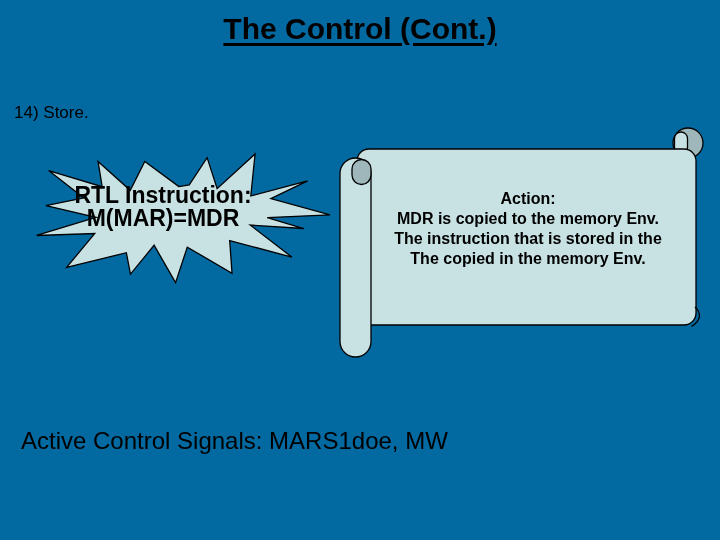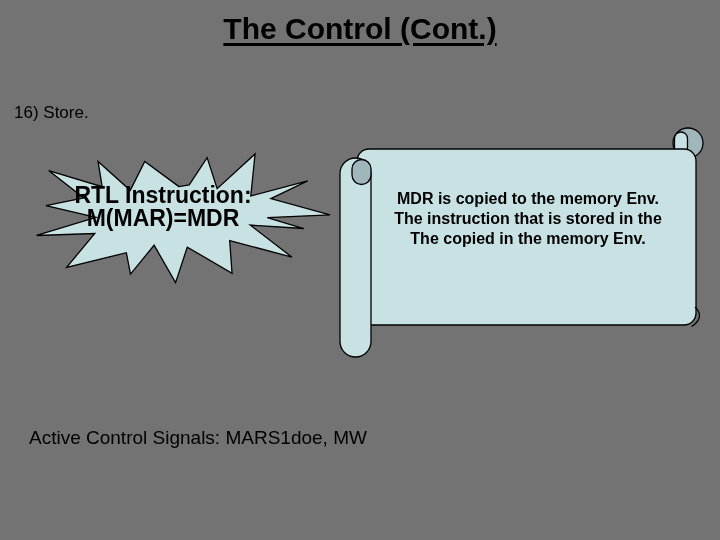--- a/index.html
+++ b/index.html
@@ -4,21 +4,21 @@
 <style>
   html, body { margin: 0; padding: 0; }
   body {
     font-family: "Liberation Sans", sans-serif;
     background: #ffffff;
   }
   .slide {
     position: relative;
     width: 720px;
     height: 540px;
-    background: #737373;
+    background: #0369a1;
     overflow: hidden;
   }
   .slide-title {
     position: absolute;
     top: 12px;
     left: 0;
     width: 720px;
     margin: 0;
     text-align: center;
     font-size: 30px;
@@ -57,35 +57,35 @@
     top: 189px;
     width: 322px;
     text-align: center;
     font-size: 16px;
     line-height: 20px;
     font-weight: bold;
     color: #000000;
   }
   .footer-text {
     position: absolute;
-    left: 29px;
+    left: 21px;
     top: 427px;
-    font-size: 19px;
+    font-size: 24px;
     color: #000000;
     white-space: nowrap;
   }
 </style>
 </head>
 <body>
 
 <div class="slide">
 
   <h1 class="slide-title">The Control (Cont.)</h1>
 
-  <div class="step-label">16) Store.</div>
+  <div class="step-label">14) Store.</div>
 
   <svg class="shapes-layer" width="720" height="540" viewBox="0 0 720 540">
 
     <polygon transform="translate(28,145) scale(0.0139815,0.0071759)" points="10800,5800 8352,2295 7312,6320 5011,2295 5305,5815 1477,3558 3990,7384 1285,8433 4866,10073 617,12610 4776,12338 2764,17043 7034,15013 7329,17995 9020,13972 10555,19180 11392,14230 14593,17876 14425,13314 18878,15632 15895,11163 19725,11638 17112,10108 21600,9737 17370,7462 20000,5000 15935,7100 16240,1252 13528,6088 12811,1764 11532,5546" fill="#c8e2e4" stroke="#000000" stroke-width="1.3" vector-effect="non-scaling-stroke" stroke-linejoin="miter"></polygon>
 
     <g>
 
       <circle cx="688" cy="143" r="15" fill="#9fb6ba" stroke="#000000" stroke-width="1.3"></circle>
       <rect x="674.5" y="132" width="13" height="22" rx="6.5" fill="#c8e2e4" stroke="#000000" stroke-width="1.3"></rect>
 
@@ -98,20 +98,21 @@
       <rect x="352" y="159.5" width="19" height="25" rx="9.5" fill="#9fb6ba" stroke="#000000" stroke-width="1.3"></rect>
     </g>
   </svg>
 
   <div class="starburst-text">
     <div>RTL Instruction:</div>
     <div>M(MAR)=MDR</div>
   </div>
 
   <div class="scroll-text">
+    <div>Action:</div>
     <div>MDR is copied to the memory Env.</div>
     <div>The instruction that is stored in the</div>
     <div>The copied in the memory Env.</div>
   </div>
 
   <div class="footer-text">Active Control Signals: MARS1doe, MW</div>
 
 </div>
 
 </body></html>

